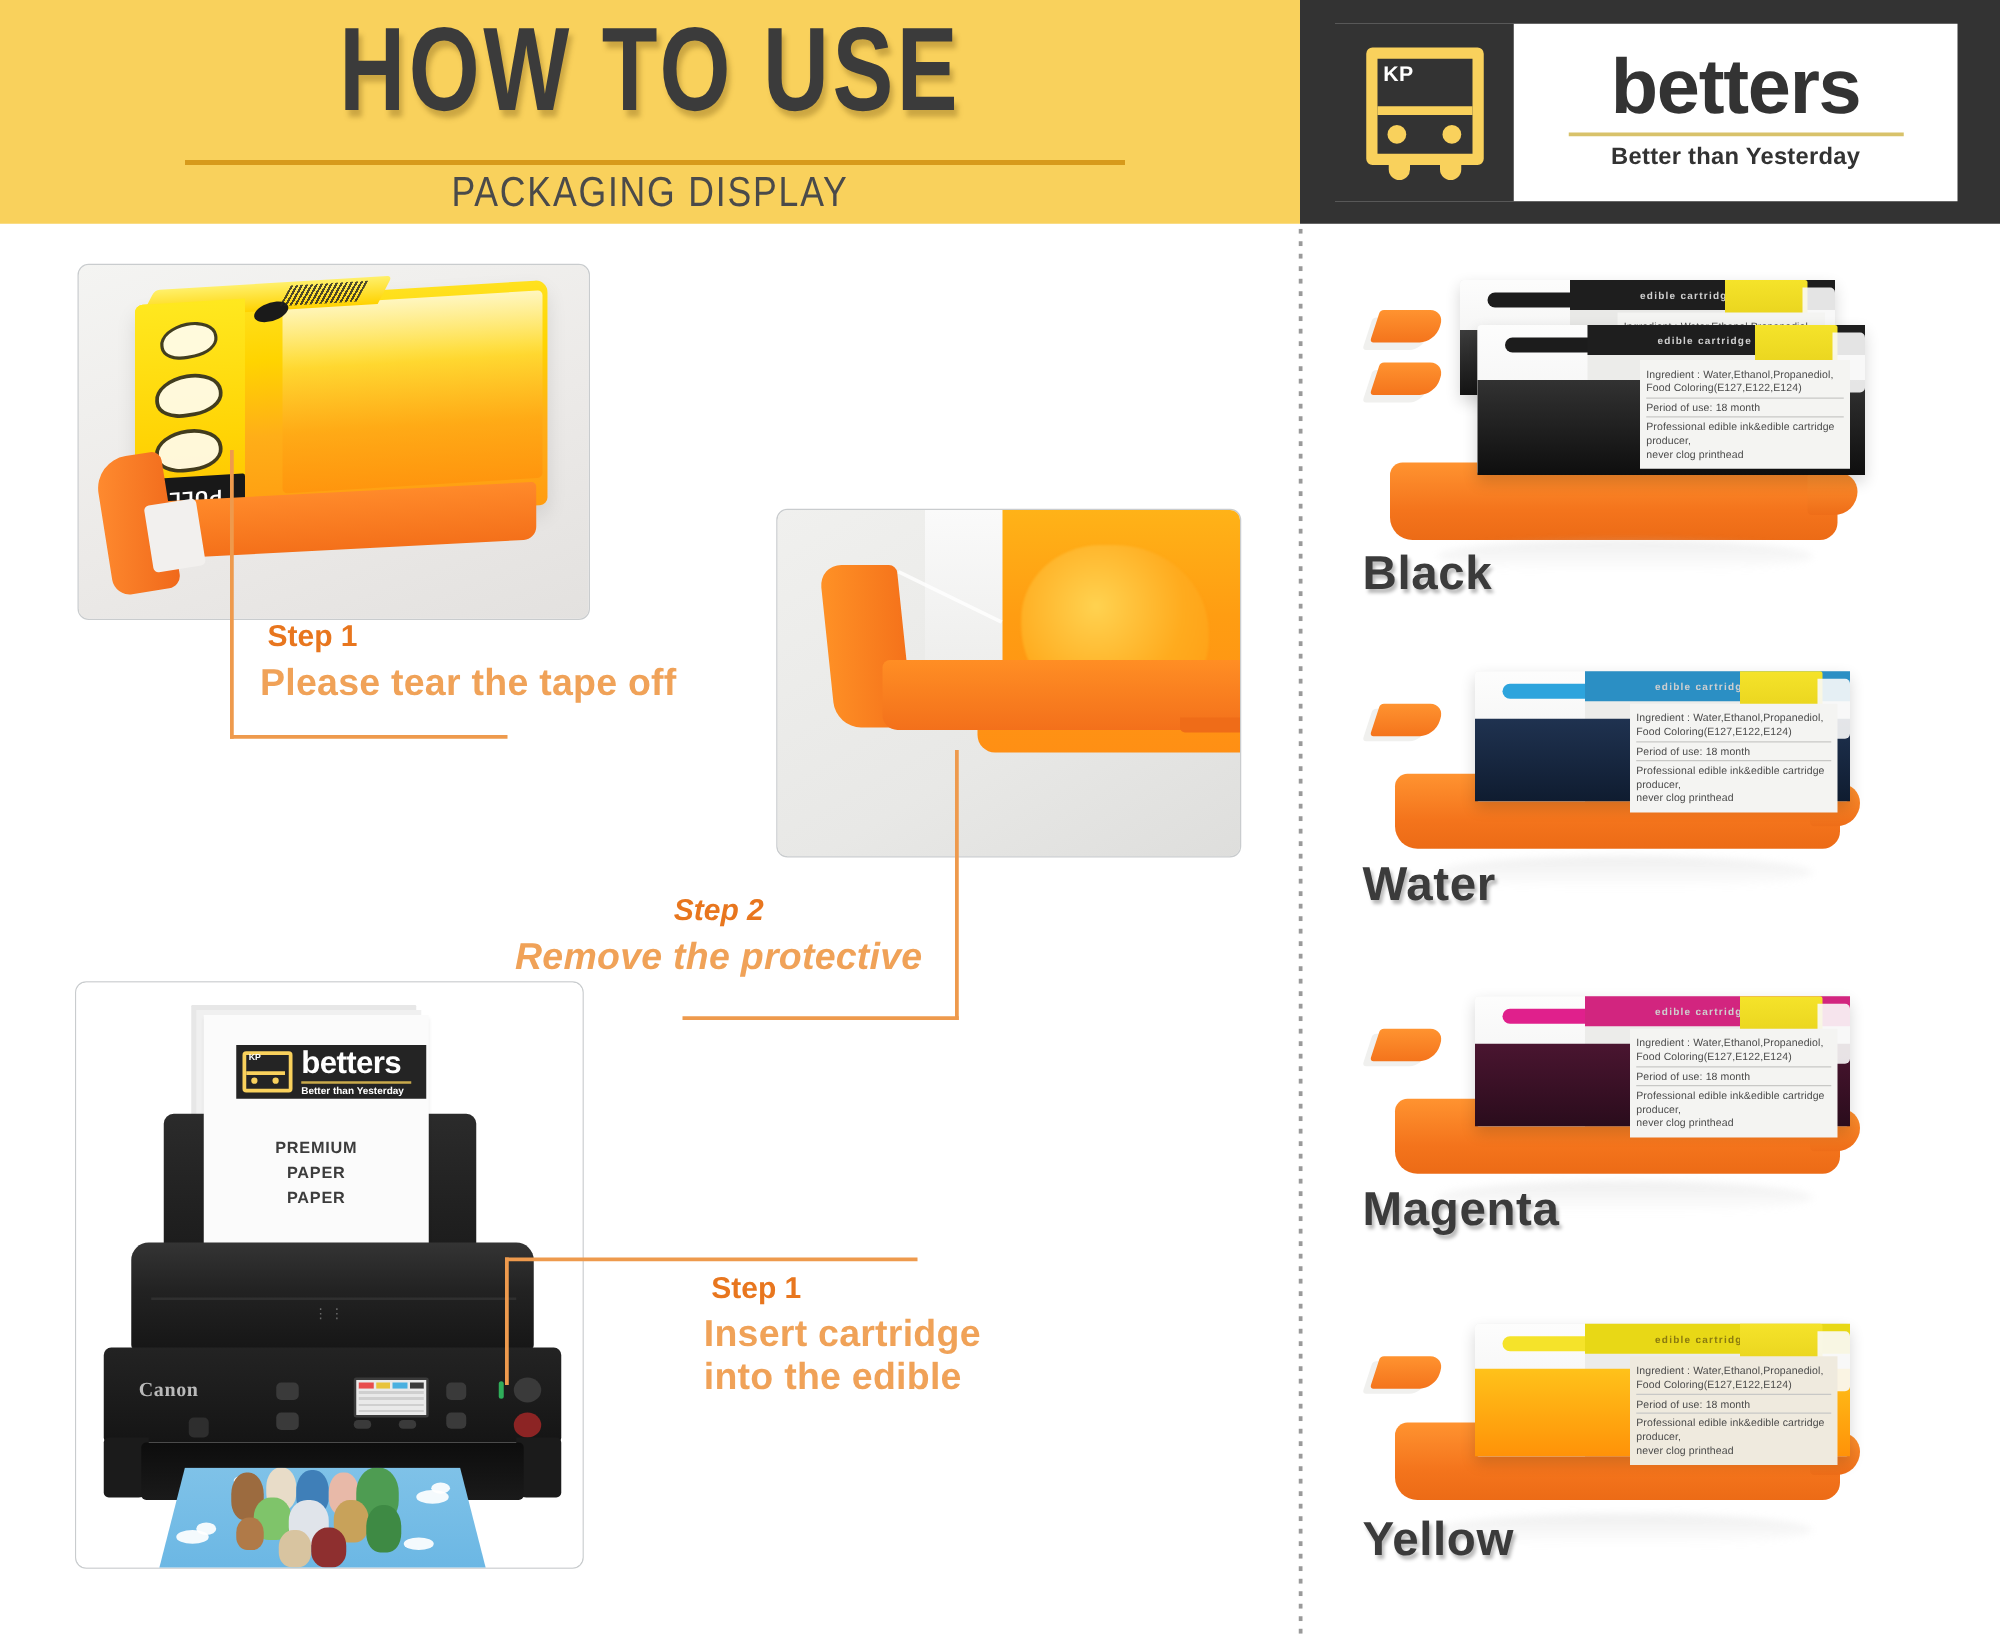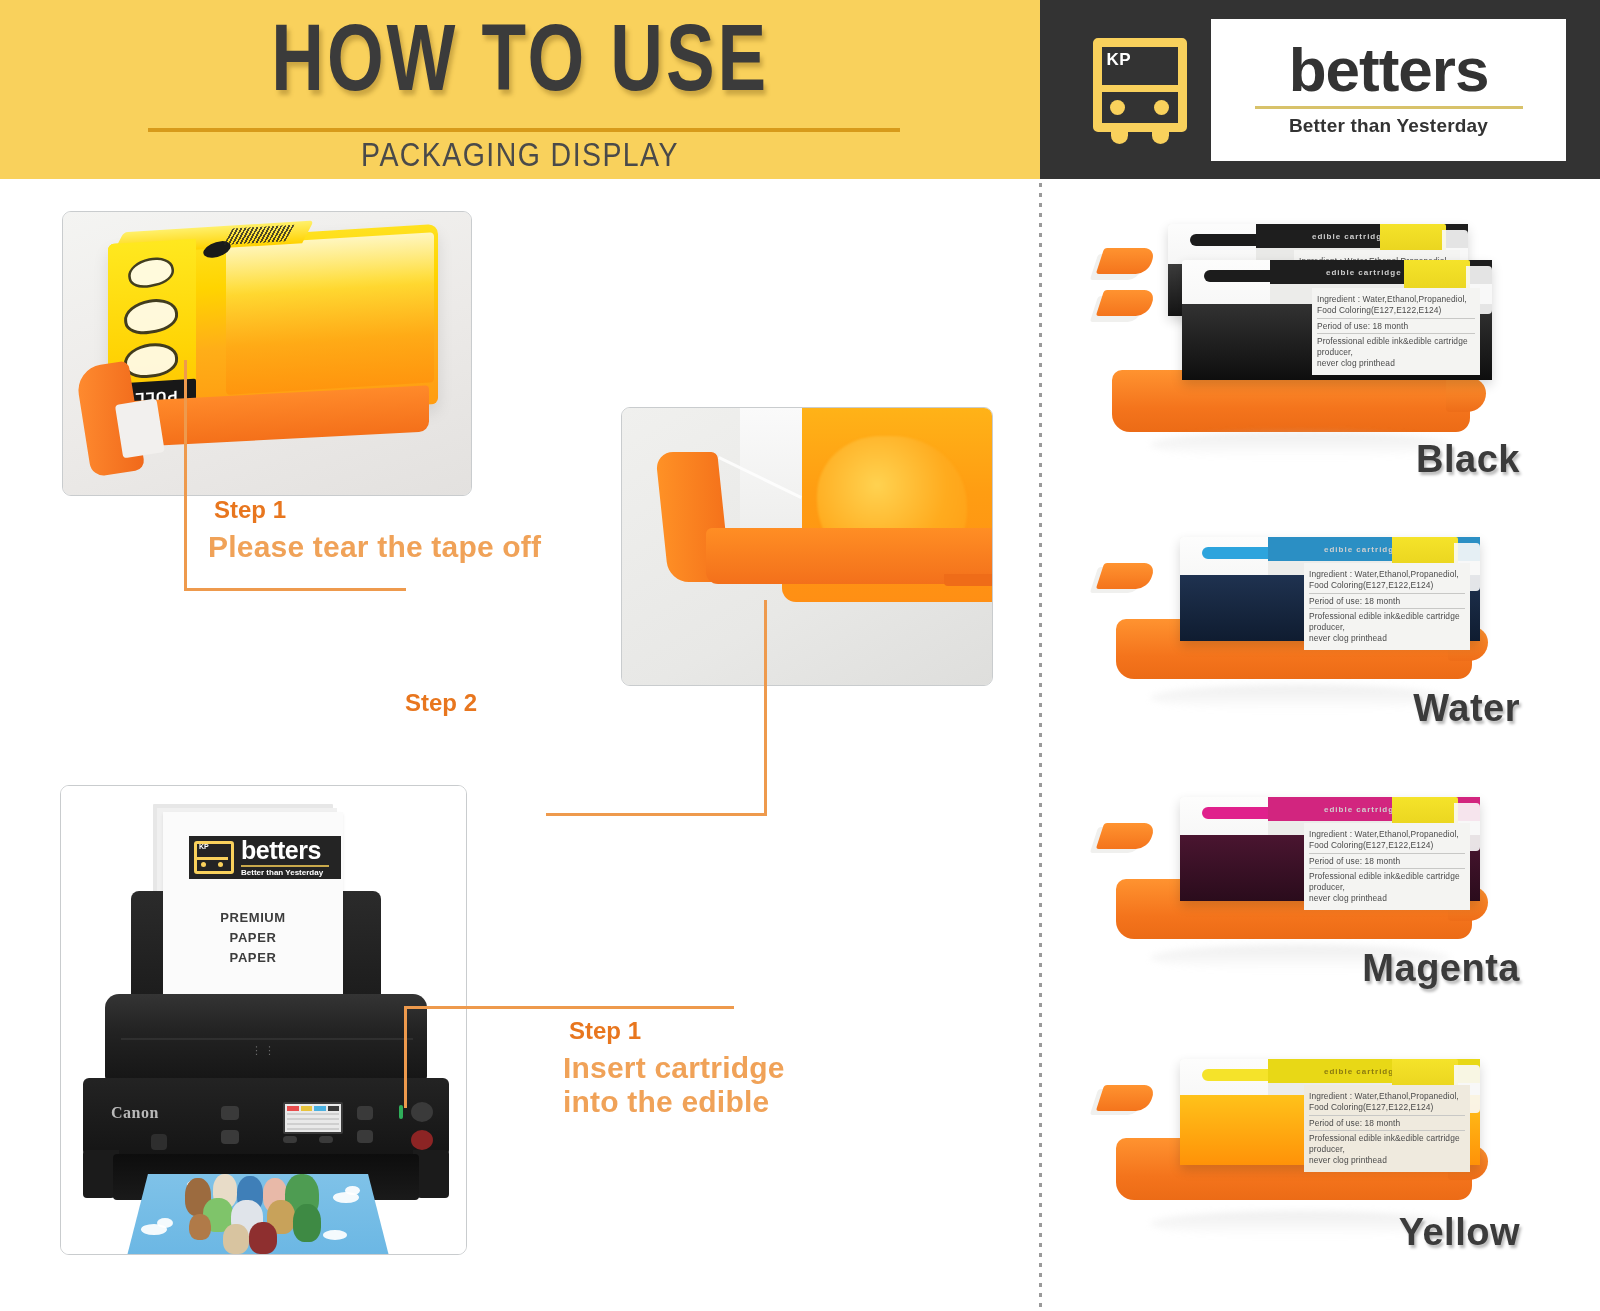--- a/index.html
+++ b/index.html
@@ -333,28 +333,28 @@
   }
   .step-tag::before {
     content:""; position: absolute; left: 0; right: 0; bottom: 1px; height: 22px;
     background: #FAE7BE; z-index: -1;
   }
   .step-desc {
     font-size: 30px; font-weight: bold; color: #F0A258; line-height: 1.12;
     margin-top: 5px; letter-spacing: .2px;
   }
   #cap1 { left: 208px; top: 497px; }
-  #cap2 { left: 399px; top: 690px; width: 352px; text-align: left; }
+  #cap2 { left: 399px; top: 716px; width: 352px; text-align: center; font-style: italic; }
   #cap3 { left: 563px; top: 1018px; }
 
   
   .cart-block { position: absolute; }
   .cart-img { position: relative; width: 100%; height: 100%; }
   .cart-name {
-    position: absolute; width: 100%; text-align: right;
+    position: absolute; width: 100%; text-align: left;
     font-size: 38px; font-weight: bold; color: #3b3b3b;
     text-shadow: 2px 3px 3px rgba(0,0,0,.28);
     letter-spacing: .5px;
   }
   .clip-tray {
     position: absolute; left: 28px; bottom: 34px; width: 352px; height: 72px;
     background: linear-gradient(180deg,#ff9330 0%,#f4741c 62%,#ec6b16 100%);
     border-radius: 10px 30px 14px 18px;
   }
   .clip-tab {
@@ -580,20 +580,21 @@
   <div class="cl" id="c3h"></div>
 
   <div class="caption" id="cap1">
     <div><span class="step-tag">Step 1</span></div>
     <div class="step-desc">Please tear the tape off</div>
   </div>
 
   <div class="caption" id="cap2">
     <div><span class="step-tag">Step 2</span></div>
     <div class="step-desc">
+      <div>Remove the protective</div>
     </div>
   </div>
 
   <div class="caption" id="cap3">
     <div><span class="step-tag">Step 1</span></div>
     <div class="step-desc">
       <div>Insert cartridge</div>
       <div>into the edible</div>
     </div>
   </div>

